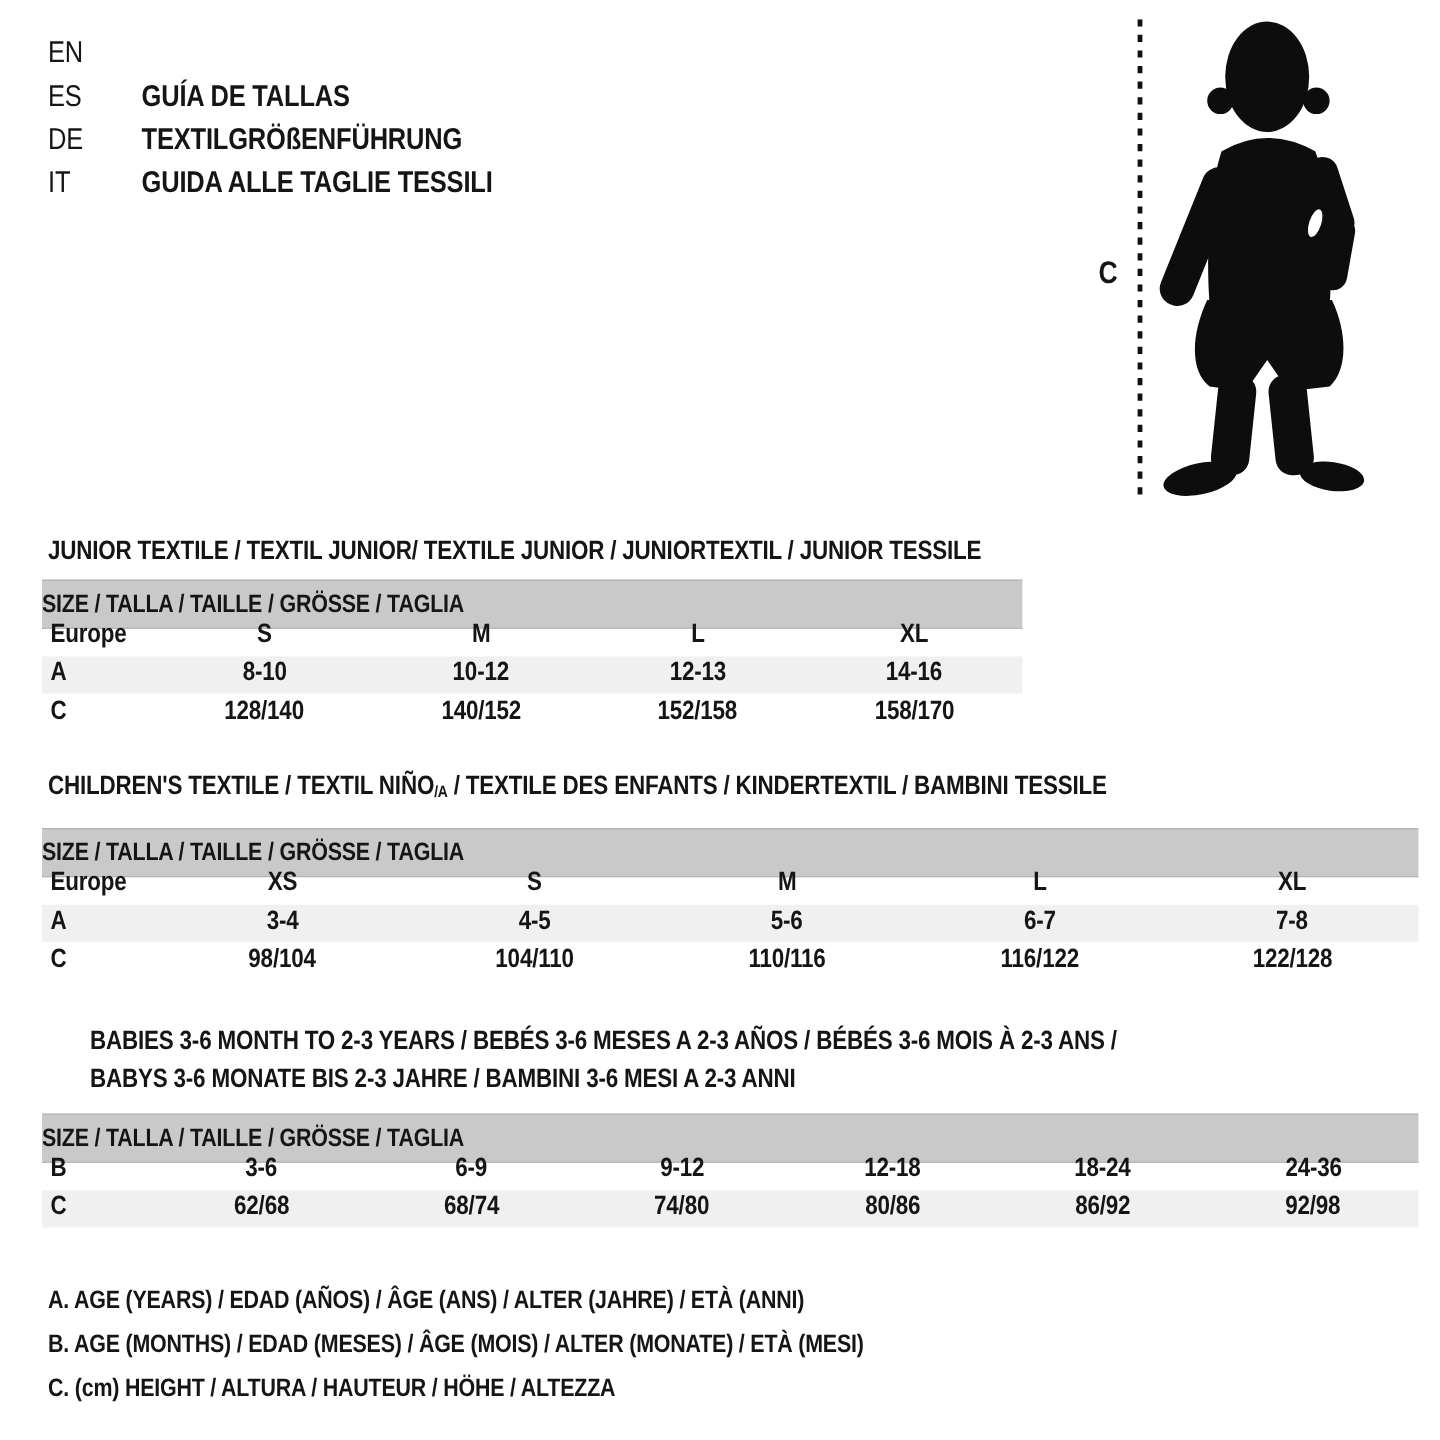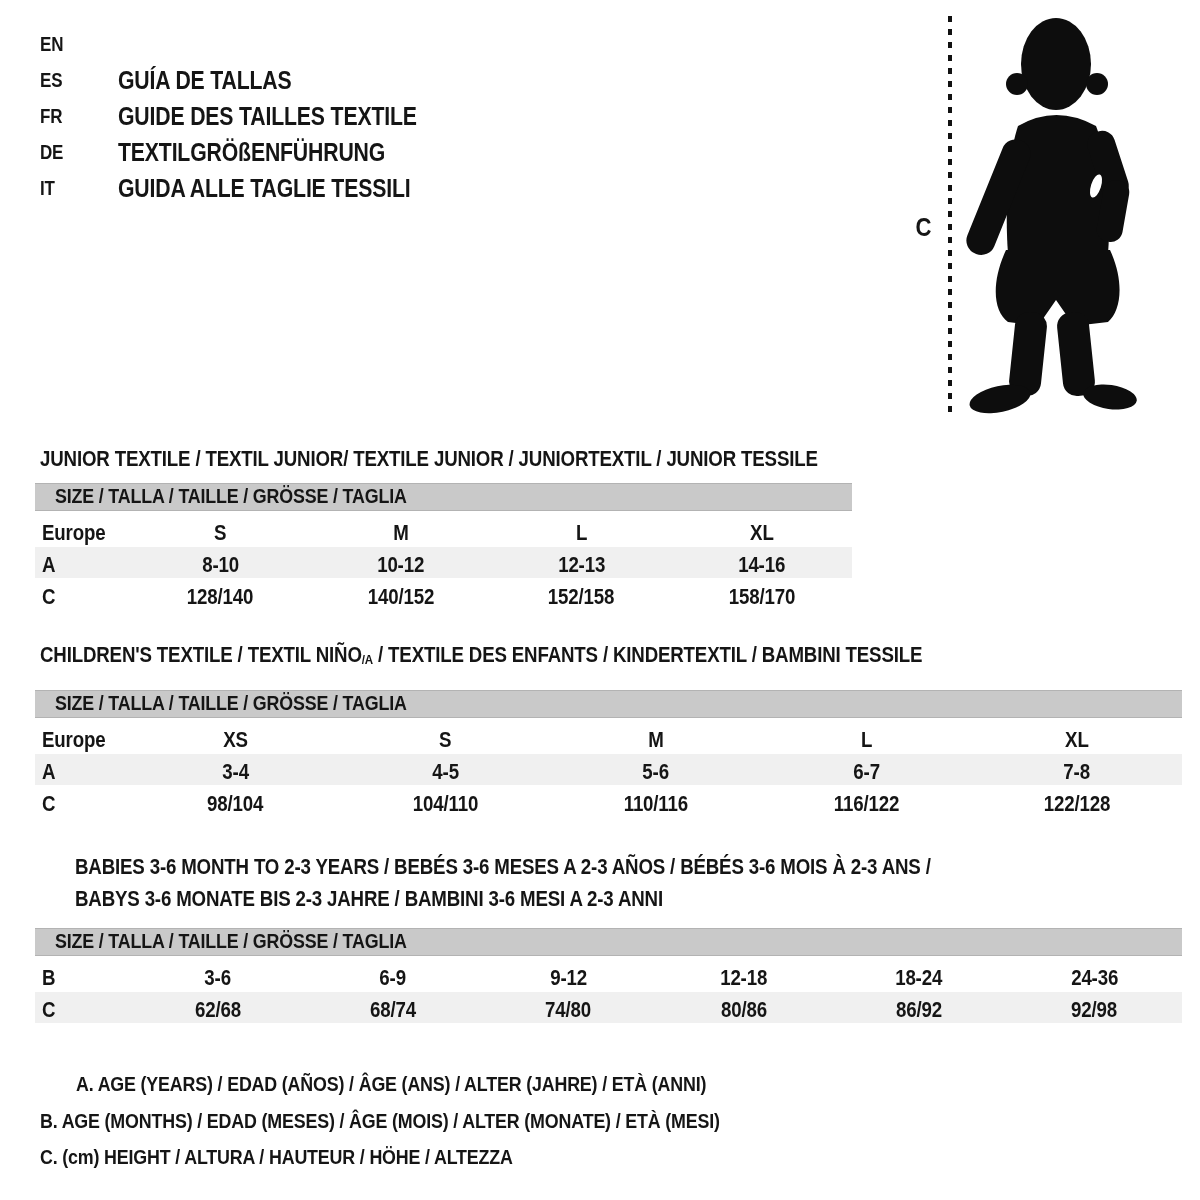--- a/index.html
+++ b/index.html
@@ -9,65 +9,61 @@
     color:var(--text-color,#151515);
     font-family:"Liberation Sans","DejaVu Sans",sans-serif;
   }
   
   .cond{display:inline-block;transform:scaleX(0.85);transform-origin:left center;white-space:nowrap;letter-spacing:-0.2px;}
   .condc{display:inline-block;transform:scaleX(0.85);transform-origin:center center;white-space:nowrap;letter-spacing:-0.2px;}
 
   
   .lang-block{position:absolute;left:40px;top:26px;}
   .lang-row{display:flex;height:36px;align-items:center;}
-  .lang-code{width:78px;font-size:20px;font-weight:bold;}
+  .lang-code{width:78px;font-size:25px;font-weight:normal;}
   .lang-title{font-size:25px;font-weight:bold;}
 
   
   .dash-line{position:absolute;left:946px;top:16px;}
   .c-label{position:absolute;left:914px;top:212px;font-size:26px;font-weight:bold;}
   .toddler{position:absolute;left:960px;top:14px;}
 
   
   .sec-title{position:absolute;left:40px;font-size:22px;font-weight:bold;line-height:24px;}
   .sec-title .tsub{font-size:0.62em;vertical-align:-0.18em;}
   .size-bar{
-    position:absolute;left:35px;height:28px;box-sizing:border-box;
+    position:absolute;left:35px;height:41px;box-sizing:border-box;
     background:var(--header-bar,#c9c9c9);
     border-top:1px solid var(--bar-border,#b3b3b3);
     border-bottom:1px solid var(--bar-border,#b3b3b3);
-    display:flex;align-items:flex-start;padding-left:20px;
+    display:flex;align-items:center;padding-left:0;
     font-size:21px;font-weight:bold;
   }
   .trow{
     position:absolute;left:35px;height:31px;
-    display:flex;align-items:flex-end;
+    display:flex;align-items:flex-start;
     font-size:22px;font-weight:bold;
   }
   .trow.shaded{background:var(--row-stripe,#f0f0f0);}
   .tlabel{width:95px;padding-left:7px;box-sizing:border-box;flex:0 0 auto;}
   .tcell{flex:1 1 0;display:flex;justify-content:center;}
 
   
   .legend-line{position:absolute;left:40px;font-size:21px;font-weight:bold;}
 </style>
 </head>
 <body>
 
 <div class="lang-block">
   <div class="lang-row">
     <span class="lang-code"><span class="cond">EN</span></span>
   </div>
   <div class="lang-row">
     <span class="lang-code"><span class="cond">ES</span></span>
     <span class="lang-title"><span class="cond">GUÍA DE TALLAS</span></span>
-  </div>
-  <div class="lang-row">
-    <span class="lang-code"><span class="cond">FR</span></span>
-    <span class="lang-title"><span class="cond">GUIDE DES TAILLES TEXTILE</span></span>
   </div>
   <div class="lang-row">
     <span class="lang-code"><span class="cond">DE</span></span>
     <span class="lang-title"><span class="cond">TEXTILGRÖßENFÜHRUNG</span></span>
   </div>
   <div class="lang-row">
     <span class="lang-code"><span class="cond">IT</span></span>
     <span class="lang-title"><span class="cond">GUIDA ALLE TAGLIE TESSILI</span></span>
   </div>
 </div>
@@ -256,15 +252,15 @@
       <span class="condc">80/86</span>
     </div>
   <div class="tcell">
       <span class="condc">86/92</span>
     </div>
   <div class="tcell">
       <span class="condc">92/98</span>
     </div>
 </div>
 
-<div class="legend-line" style="top:1072px;margin-left:36px;"><span class="cond">A. AGE (YEARS) / EDAD (AÑOS) / ÂGE (ANS) / ALTER (JAHRE) / ETÀ (ANNI)</span></div>
+<div class="legend-line" style="top:1072px;"><span class="cond">A. AGE (YEARS) / EDAD (AÑOS) / ÂGE (ANS) / ALTER (JAHRE) / ETÀ (ANNI)</span></div>
 <div class="legend-line" style="top:1109px;text-decoration:underline;"><span class="cond">B. AGE (MONTHS) / EDAD (MESES) / ÂGE (MOIS) / ALTER (MONATE) / ETÀ (MESI)</span></div>
 <div class="legend-line" style="top:1145px;"><span class="cond">C. (cm) HEIGHT / ALTURA / HAUTEUR / HÖHE / ALTEZZA</span></div>
 
 </body></html>

